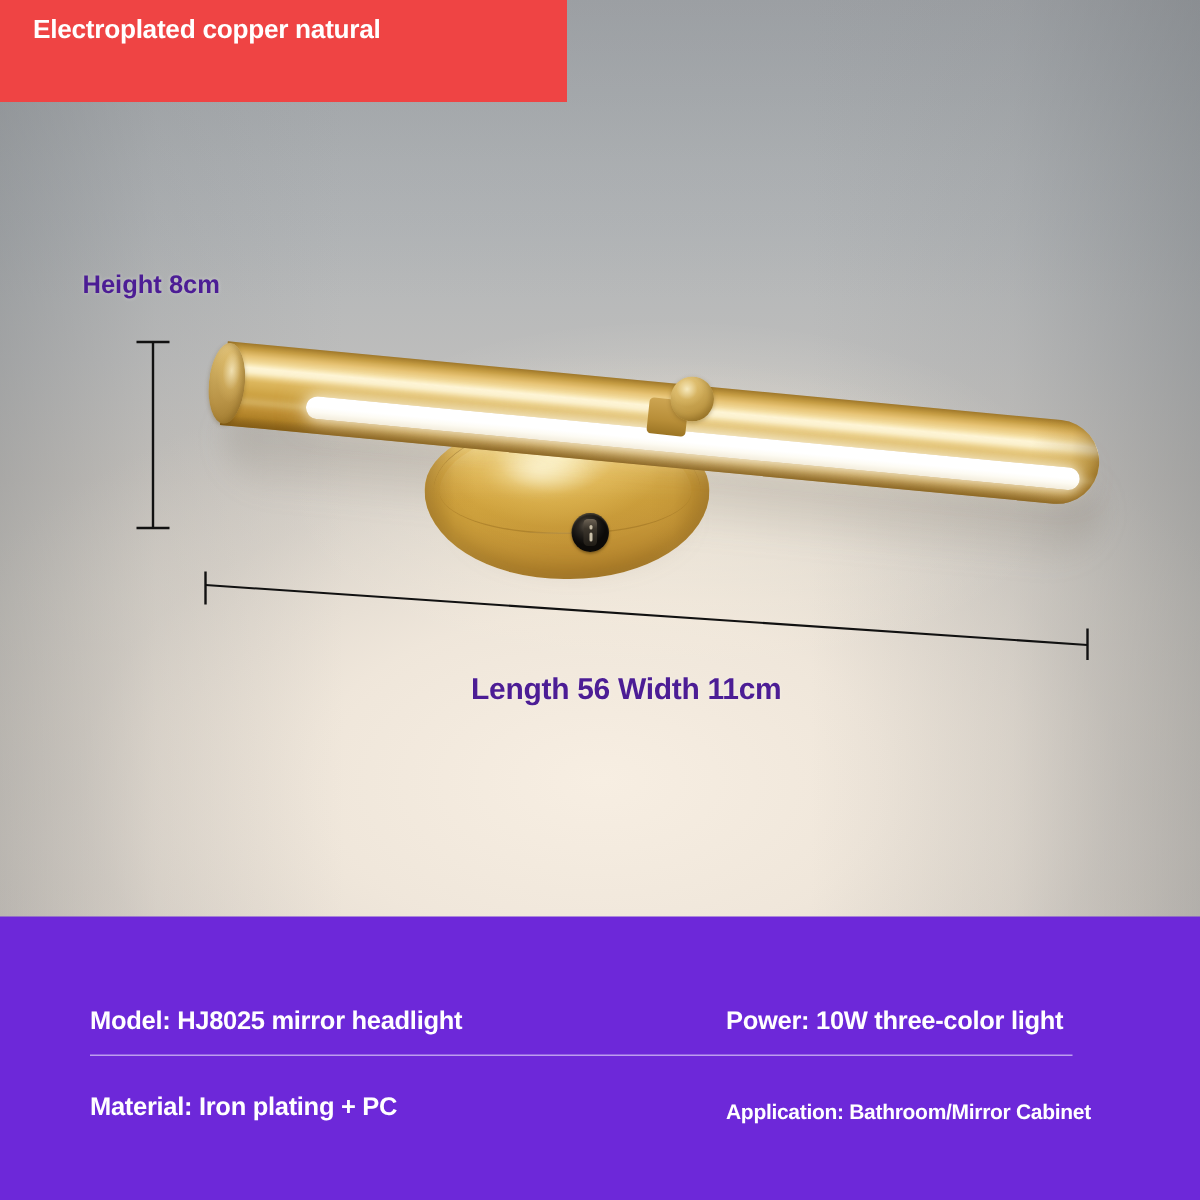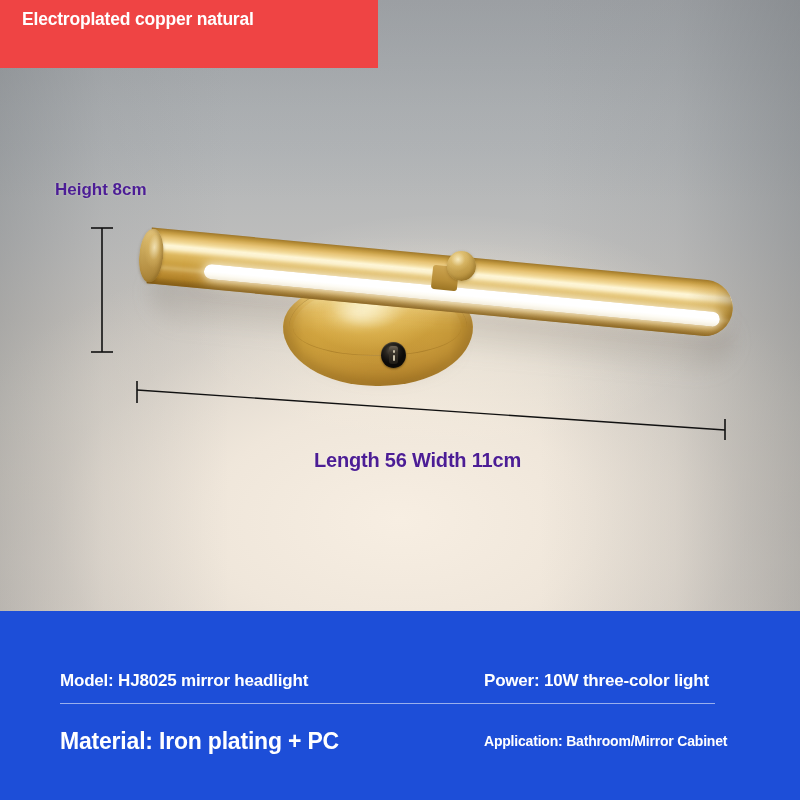--- a/index.html
+++ b/index.html
@@ -296,38 +296,38 @@
     background:linear-gradient(180deg,#cda552 0%,#b88e38 60%,#9c7524 100%);
     transform:rotate(6deg);
     border-radius:3px;
     z-index:5;
   }
 
   
   #spec-panel {
     position:absolute; left:0; top:611px;
     width:800px; height:189px;
-    background:#1d4ed8;
+    background:#6d28d9;
     z-index:40;
   }
   .spec-divider {
     position:absolute; left:60px; top:92px;
     width:655px; height:1px;
     background:rgba(255,255,255,0.55);
   }
   .spec-cell {
     position:absolute;
     color:#ffffff;
     font-weight:bold;
     white-space:nowrap;
     letter-spacing:-0.2px;
   }
   #spec-model       { left:60px;  top:60px;  font-size:17px; }
   #spec-power       { left:484px; top:60px;  font-size:17px; }
-  #spec-material    { left:60px;  top:117px; font-size:23px; }
+  #spec-material    { left:60px;  top:117px; font-size:17px; }
   #spec-application { left:484px; top:122px; font-size:14px;text-align:right; }
 </style>
 </head>
 <body>
 
 <div id="stage">
 
   <div class="bg-base"></div>
   <div class="bg-topdark"></div>
   <div class="bg-vig-l"></div>

